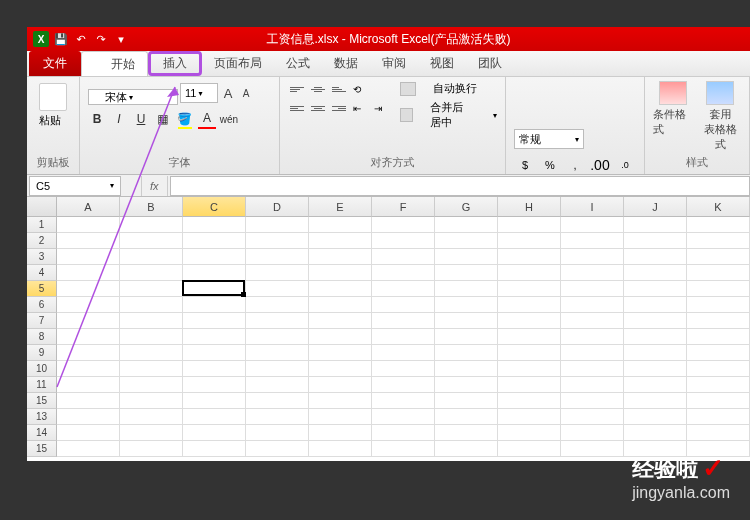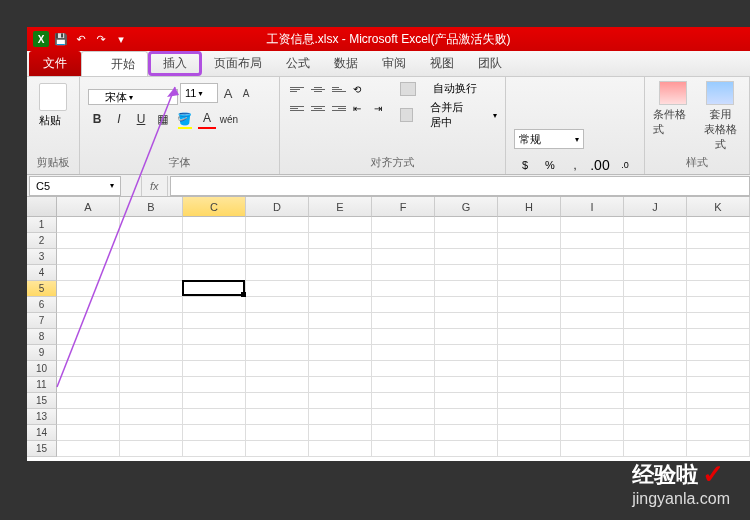--- a/index.html
+++ b/index.html
@@ -60,21 +60,21 @@
     .grid-area { flex: 1; position: relative; }
     .col-headers { display: flex; height: 20px; }
     .col-h { width: 63px; background: linear-gradient(#f5f5f5, #e8e8e8); border-right: 1px solid #ccc; border-bottom: 1px solid #bbb; font-size: 11px; color: #444; text-align: center; line-height: 20px; }
     .col-h.sel { background: linear-gradient(#ffe699, #ffd966); }
     .cells { position: relative; }
     .cell-row { display: flex; height: 16px; }
     .cell { width: 63px; height: 16px; border-right: 1px solid #ddd; border-bottom: 1px solid #ddd; }
     .active-cell { position: absolute; border: 2px solid #000; background: #fff; pointer-events: none; }
     .active-handle { position: absolute; width: 5px; height: 5px; background: #000; right: -3px; bottom: -3px; }
     .arrow-line { position: absolute; pointer-events: none; }
-    .watermark { position: absolute; bottom: 12px; right: 20px; text-align: right; color: #fff; }
+    .watermark { position: absolute; bottom: 18px; right: 20px; text-align: right; color: #fff; }
     .wm-main { font-size: 22px; font-weight: bold; display: flex; align-items: center; gap: 4px; }
     .wm-check { color: #e60000; font-size: 26px; }
     .wm-sub { font-size: 16px; color: #ddd; }
     .dd-arrow { font-size: 8px; margin-left: 2px; }
   </style>
 </head>
 <body>
 
 <div class="window">
   <div class="titlebar">

